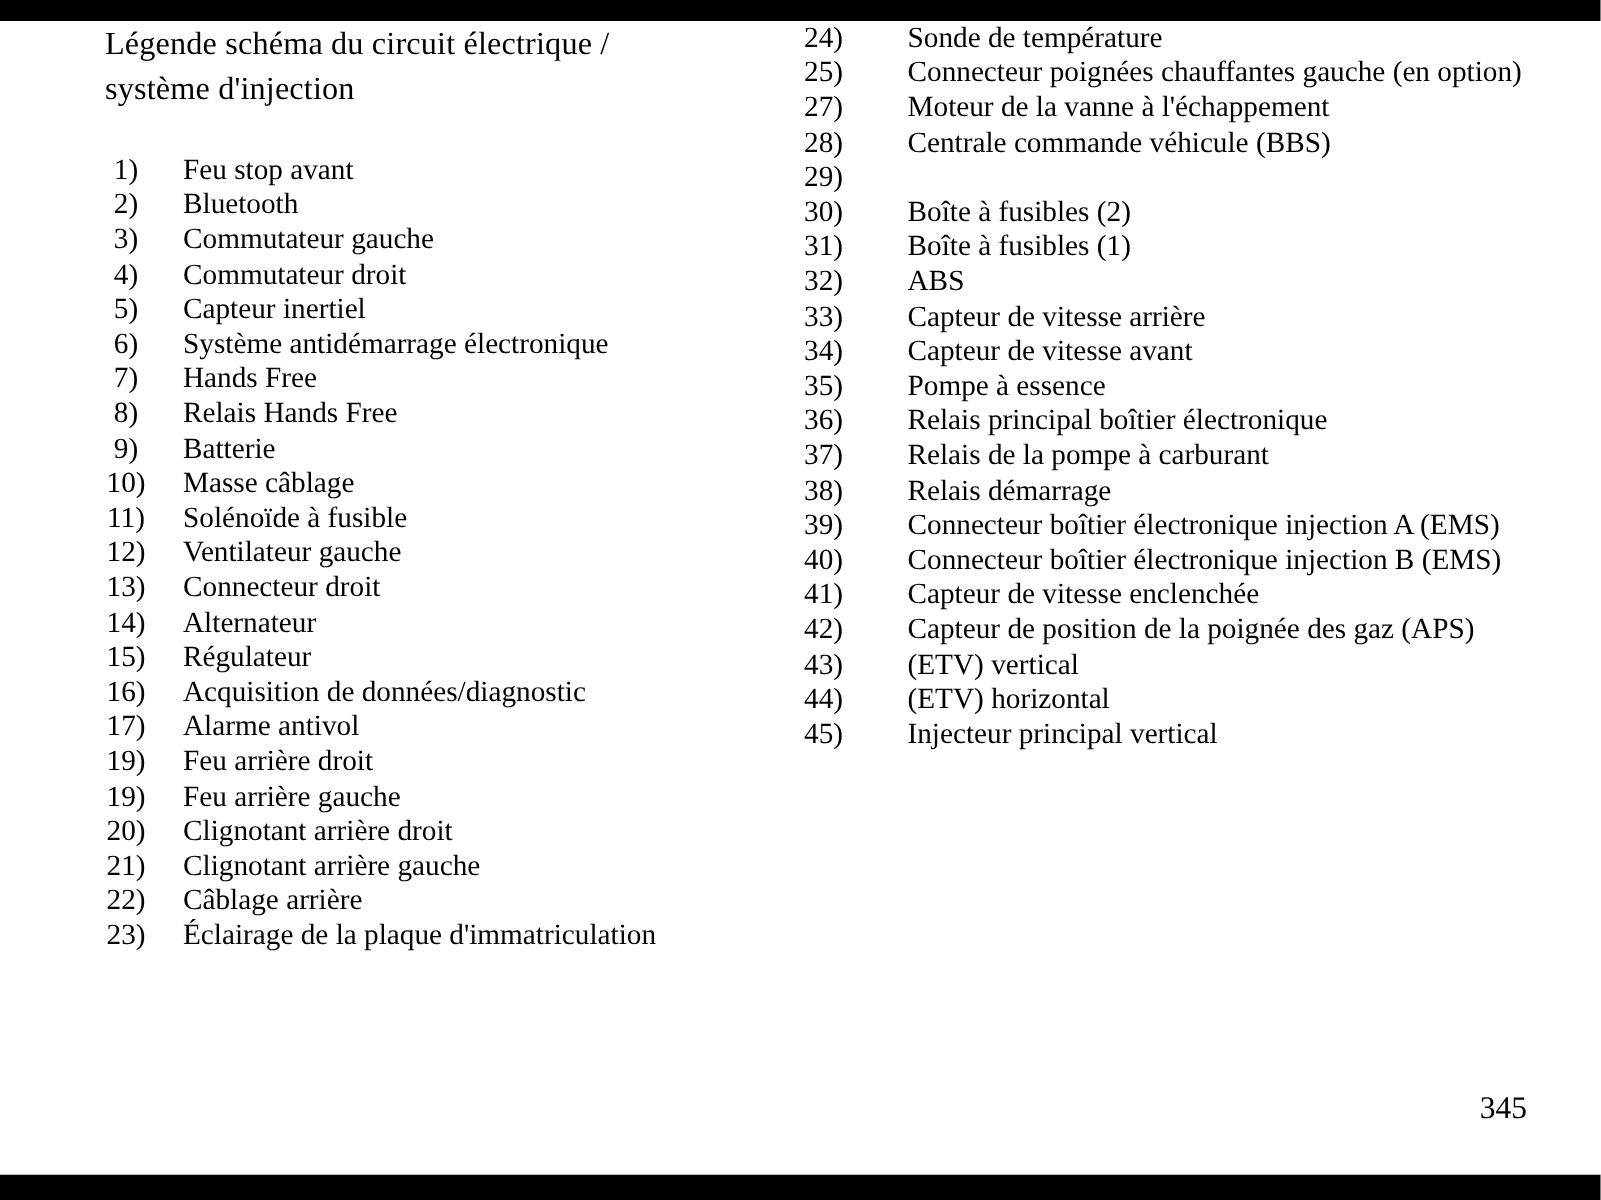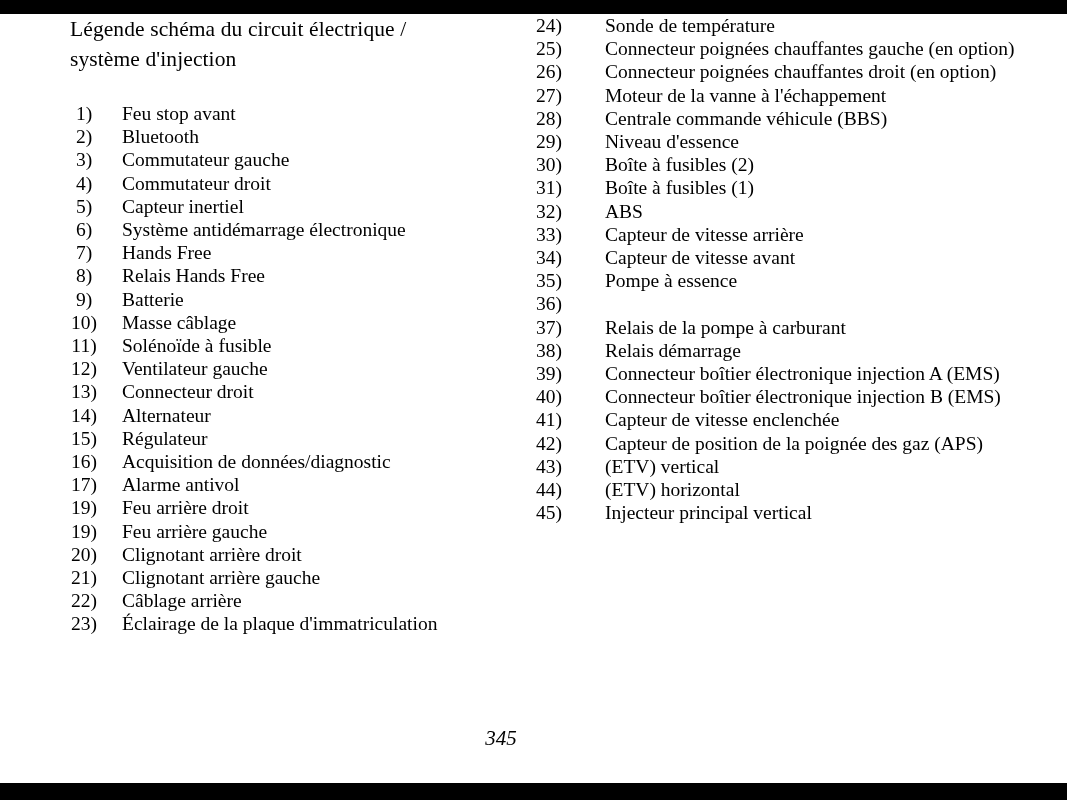--- a/index.html
+++ b/index.html
@@ -77,26 +77,25 @@
   .col-right .num { width: 32px; }
   .txt {
     flex: 1 1 auto;
   }
   .col-left .txt  { margin-left: 24px; }
   .col-right .txt { margin-left: 40px; }
 
   .page-number {
     position: absolute;
     top: 712px;
-    left: 0;
+    left: 16px;
     width: 1002px;
-    text-align: center;
+    text-align: right;
     font-size: 21px;
     line-height: 24px;
-    font-style: italic;
   }
 </style>
 </head>
 <body>
 
 <div class="band band-top"></div>
 <div class="band band-bottom"></div>
 
 <div class="page">
 
@@ -205,34 +204,29 @@
       <ol class="legend-list" id="right-list">
           <li>
             <span class="num">24)</span>
             <span class="txt">Sonde de température</span>
           </li>
           <li>
             <span class="num">25)</span>
             <span class="txt">Connecteur poignées chauffantes gauche (en option)</span>
           </li>
           <li>
-            <span class="num">26)</span>
-            <span class="txt">Connecteur poignées chauffantes droit (en option)</span>
-          </li>
-          <li>
             <span class="num">27)</span>
             <span class="txt">Moteur de la vanne à l'échappement</span>
           </li>
           <li>
             <span class="num">28)</span>
             <span class="txt">Centrale commande véhicule (BBS)</span>
           </li>
           <li>
             <span class="num">29)</span>
-            <span class="txt">Niveau d'essence</span>
           </li>
           <li>
             <span class="num">30)</span>
             <span class="txt">Boîte à fusibles (2)</span>
           </li>
           <li>
             <span class="num">31)</span>
             <span class="txt">Boîte à fusibles (1)</span>
           </li>
           <li>
@@ -246,20 +240,21 @@
           <li>
             <span class="num">34)</span>
             <span class="txt">Capteur de vitesse avant</span>
           </li>
           <li>
             <span class="num">35)</span>
             <span class="txt">Pompe à essence</span>
           </li>
           <li>
             <span class="num">36)</span>
+            <span class="txt">Relais principal boîtier électronique</span>
           </li>
           <li>
             <span class="num">37)</span>
             <span class="txt">Relais de la pompe à carburant</span>
           </li>
           <li>
             <span class="num">38)</span>
             <span class="txt">Relais démarrage</span>
           </li>
           <li>

